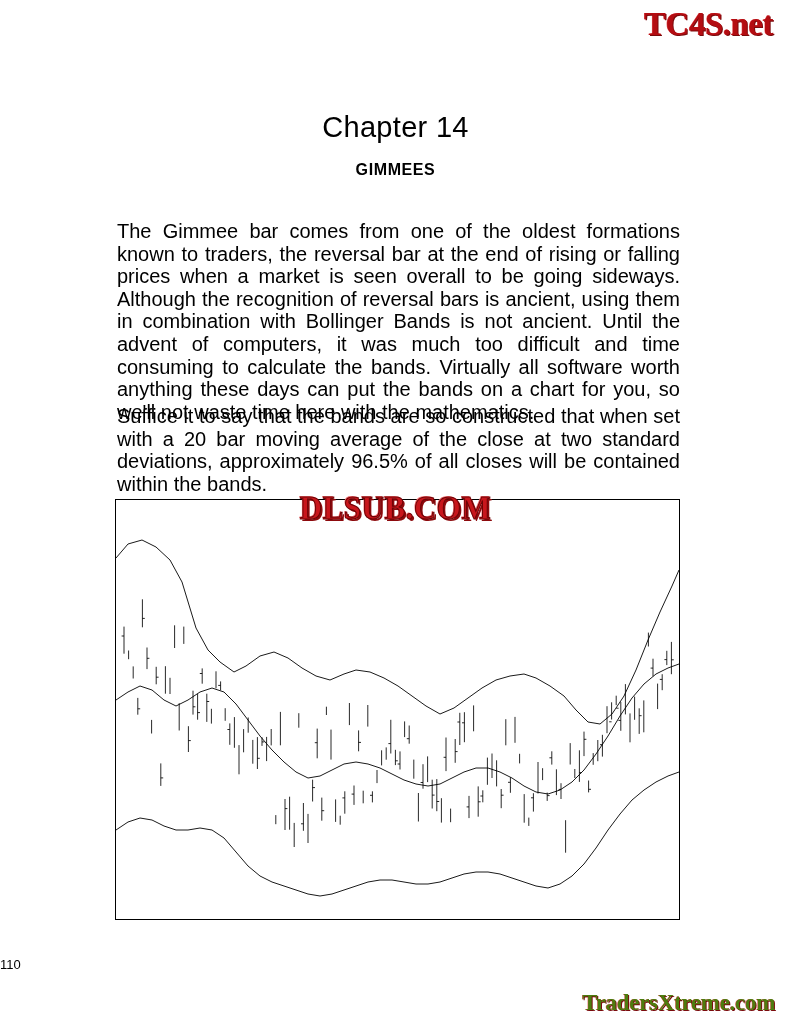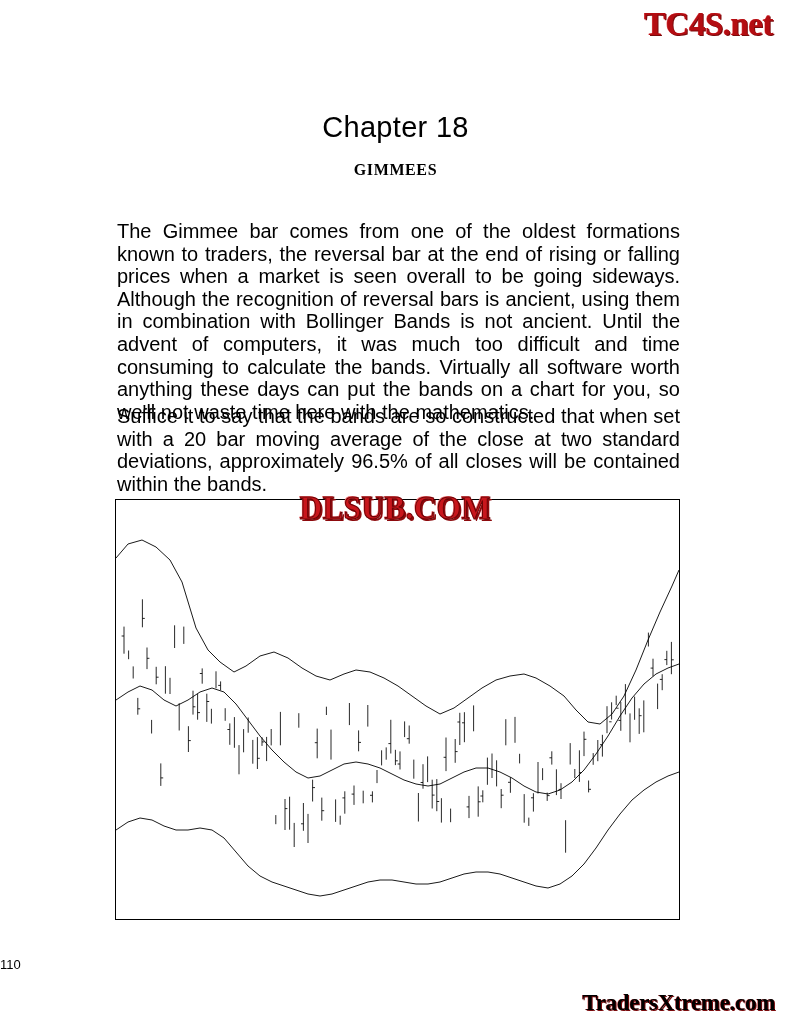--- a/index.html
+++ b/index.html
@@ -30,21 +30,21 @@
       1px 1px 0 #7a0a0c,
       -0.5px -0.5px 0 #e8595c;
   }
   .wm-bottom {
     position: absolute;
     bottom: 8px;
     right: 16px;
     font-size: 23px;
     font-weight: bold;
     font-family: "Liberation Serif", serif;
-    color: #000000;
+    color: #4d7c0f;
     letter-spacing: -0.3px;
     text-shadow:
       1px 1px 0 #7a0a0c,
       -0.5px -0.5px 0 #e8595c;
   }
   .wm-chart {
     position: absolute;
     top: 490px;
     left: 50%;
     transform: translateX(-50%) scaleY(1.12);
@@ -81,21 +81,20 @@
   }
   .chapter-subtitle {
     position: absolute;
     top: 148px;
     left: 0;
     width: 791px;
     text-align: center;
     font-size: 16px;
     font-weight: bold;
     letter-spacing: 0.6px;
-    font-family: Liberation Serif, serif;
   }
   .body-text {
     position: absolute;
     left: 117px;
     width: 563px;
     font-size: 20px;
     line-height: 22.6px;
     text-align: justify;
   }
   #para1 { top: 200px; }
@@ -125,21 +124,21 @@
     font-size: 13px;
   }
 </style>
 </head>
 <body>
 
 <div class="page">
 
   <div class="wm-top">TC4S.net</div>
 
-  <h1 class="chapter-title">Chapter 18</h1>
+  <h1 class="chapter-title">Chapter 14</h1>
   <h2 class="chapter-subtitle">GIMMEES</h2>
 
   <p class="body-text" id="para1">The Gimmee bar comes from one of the oldest formations known to traders, the reversal bar at the end of rising or falling prices when a market is seen overall to be going sideways.   Although the recognition of reversal bars is ancient, using them in combination with Bollinger Bands is not ancient.  Until the advent of computers, it was much too difficult and time consuming   to calculate the bands. Virtually all software worth anything these days can put the bands on a chart for you, so we'll not waste time here with the mathematics.</p>
   <p class="body-text" id="para2">Suffice it to say that the bands are so constructed that when set with a 20 bar moving average of the close at two standard deviations, approximately 96.5% of all closes will be contained within the bands.</p>
 
   <div class="chart-frame">
     <svg id="chart-svg" width="563" height="419" viewBox="0 0 563 419">
         <path d="M0 58 L12 44 L26 40 L40 47 L54 60 L66 82 L80 128 L92 150 L104 162 L118 172 L130 166 L144 156 L158 152 L172 158 L186 168 L200 176 L214 180 L228 174 L240 170 L254 172 L268 178 L282 186 L296 196 L310 206 L324 214 L338 208 L352 198 L366 188 L380 180 L394 176 L408 174 L420 178 L434 186 L448 196 L460 210 L472 222 L484 224 L496 214 L508 196 L520 170 L532 140 L544 112 L556 86 L563 70" fill="none" stroke="#000000" stroke-width="0.9"></path>
         <path d="M0 200 L12 192 L24 186 L36 190 L48 200 L60 206 L72 200 L84 192 L96 188 L108 192 L120 204 L132 220 L144 236 L156 250 L168 262 L180 272 L192 278 L204 276 L216 270 L228 264 L240 262 L252 264 L264 268 L276 274 L288 280 L300 284 L312 286 L324 284 L336 278 L348 272 L360 268 L372 268 L384 272 L396 278 L408 286 L420 292 L432 294 L444 290 L456 282 L468 270 L480 254 L492 236 L504 216 L516 198 L528 184 L540 174 L552 168 L563 164" fill="none" stroke="#000000" stroke-width="0.9"></path>
         <path d="M0 330 L12 322 L24 318 L36 320 L48 326 L60 330 L72 330 L84 328 L96 330 L108 338 L120 352 L132 366 L144 376 L156 382 L168 386 L180 390 L192 394 L204 396 L216 394 L228 390 L240 386 L252 382 L264 380 L276 380 L288 382 L300 384 L312 384 L324 382 L336 378 L348 374 L360 372 L372 372 L384 374 L396 378 L408 382 L420 386 L432 388 L444 384 L456 376 L468 364 L480 348 L492 330 L504 314 L516 300 L528 290 L540 282 L552 276 L563 272" fill="none" stroke="#000000" stroke-width="0.9"></path>

